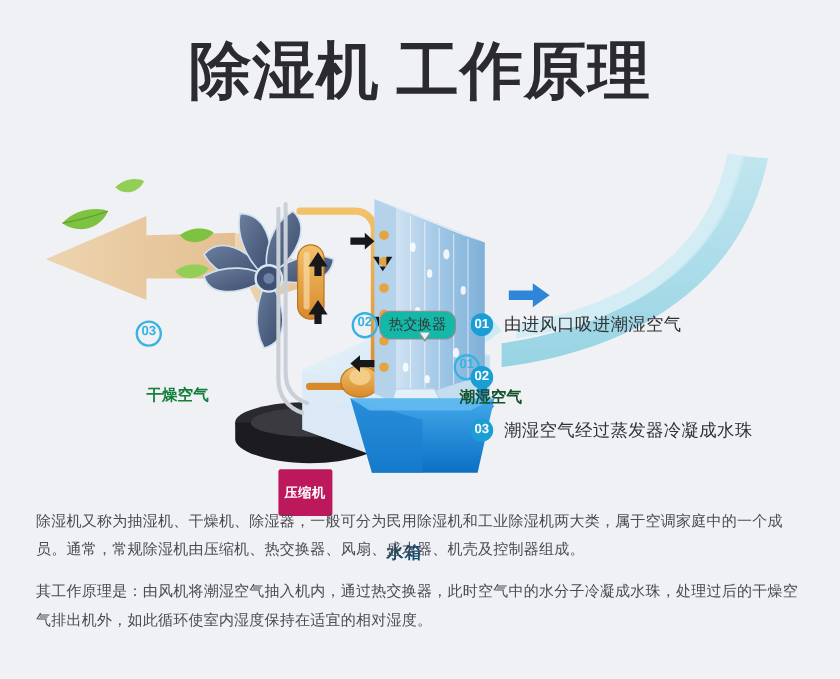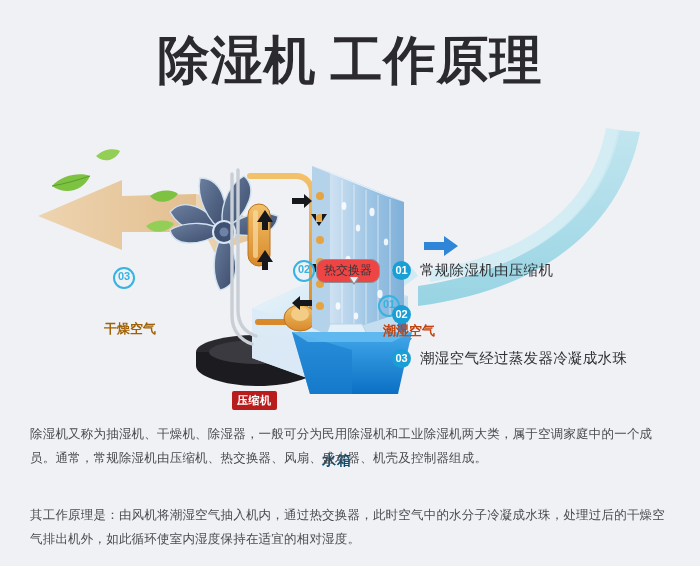--- a/index.html
+++ b/index.html
@@ -81,39 +81,39 @@
     width: 18px;
     height: 18px;
   }
 
   
   .lbl-03 {
     left: 113px;
     top: 157px;
   }
   .lbl-dryair {
-    left: 104px;
+    left: 122px;
     top: 210px;
-    color: #a16207;
+    color: #15803d;
     font-size: 13px;
   }
 
   
   .lbl-02 {
     left: 293px;
     top: 150px;
   }
   .callout {
     position: absolute;
     left: 316px;
     top: 149px;
     padding: 2px 7px 3px 7px;
     border: 1px solid #8d8f96;
     border-radius: 9px;
-    background: #ef4444;
+    background: #14b8a6;
     font-size: 12px;
     color: #35363a;
     font-weight: normal;
     white-space: nowrap;
   }
   .callout-tail {
     position: absolute;
     left: 349px;
     top: 168px;
     width: 0;
@@ -135,32 +135,32 @@
   }
 
   
   .lbl-01 {
     left: 378px;
     top: 185px;
   }
   .lbl-humidair {
     left: 383px;
     top: 212px;
-    color: #c2410c;
+    color: #14532d;
     font-size: 13px;
   }
 
   
   .lbl-compressor {
     left: 232px;
     top: 281px;
-    background: #b91c1c;
+    background: #be185d;
     color: #ffffff;
     font-size: 11px;
-    padding: 2px 5px;
+    padding: 12px 5px;
     border-radius: 2px;
     letter-spacing: 0.5px;
   }
 
   
   .lbl-tank {
     left: 322px;
     top: 342px;
     color: #0c4a6e;
     font-size: 14px;
@@ -199,21 +199,21 @@
     width: 645px;
   }
   .copy p {
     margin: 0;
     font-size: 12.5px;
     line-height: 24px;
     color: #4a4b50;
     letter-spacing: 0.2px;
   }
   .copy .para2 {
-    margin-top: 33px;
+    margin-top: 11px;
   }
 </style>
 </head>
 <body>
 
 <div id="page">
 
   <div class="title-wrap">
     <div class="title">
       <span class="t-part1">除湿机</span><span class="t-part2">工作原理</span>
@@ -396,21 +396,21 @@
     </div>
     <div class="art-label lbl-humidair">潮湿空气</div>
 
     <div class="art-label lbl-compressor">压缩机</div>
     <div class="art-label lbl-tank">水箱</div>
   </div>
 
   <div class="legend">
     <div class="legend-row">
       <span class="badge">01</span>
-      <span class="legend-text">常规除湿机由压缩机</span>
+      <span class="legend-text">由进风口吸进潮湿空气</span>
     </div>
     <div class="legend-row">
       <span class="badge">02</span>
     </div>
     <div class="legend-row">
       <span class="badge">03</span>
       <span class="legend-text">潮湿空气经过蒸发器冷凝成水珠</span>
     </div>
   </div>
 

